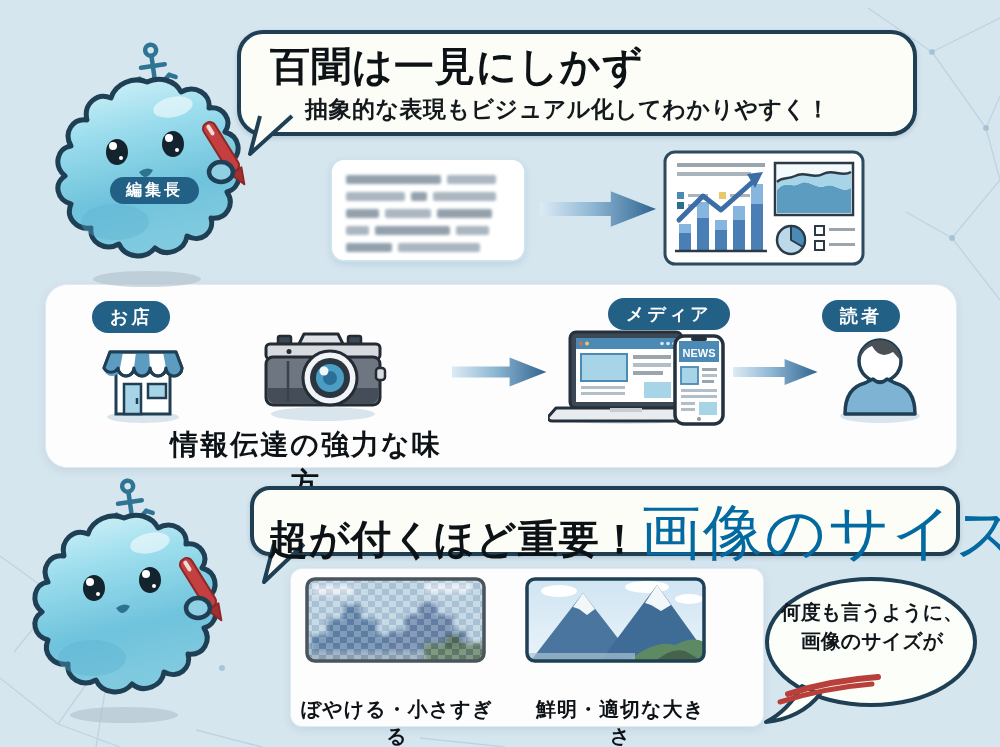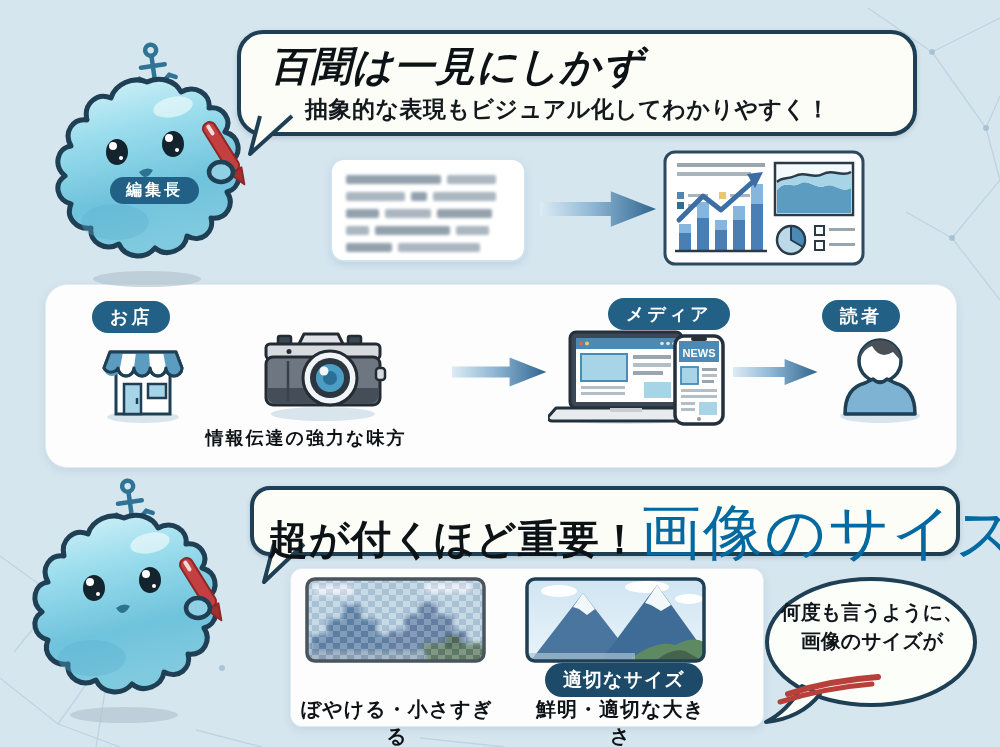--- a/index.html
+++ b/index.html
@@ -133,21 +133,21 @@
 
   <svg class="abs" style="left:35px;top:32px;z-index:3" width="230" height="260">
       <use href="#mascot"></use>
     </svg>
   <div class="pill" style="left:110px;top:177px;font-size:16px;padding:3px 16px;">編集長</div>
 
   <div class="bubble" style="left:237px;top:30px;width:672px;height:98px;z-index:5;"></div>
   <svg class="bubble-tail" style="left:246px;top:114px;" width="54" height="46">
     <path d="M46,2 L4,40 L14,2" fill="#fbfdf6" stroke="#1e3f54" stroke-width="4" stroke-linejoin="round"></path>
   </svg>
-  <div class="abs headline" style="left:270px;top:44px;z-index:7;font-style:italic;">百聞は一見にしかず</div>
+  <div class="abs headline" style="left:270px;top:44px;z-index:7;">百聞は一見にしかず</div>
   <div class="abs subheadline" style="left:305px;top:94px;z-index:7;">抽象的な表現もビジュアル化してわかりやすく！</div>
 
   <div class="blur-card">
     <div class="blur-row">
         <span class="blur-seg" style="width:58%"></span>
         <span class="blur-seg alt" style="width:30%"></span>
       </div>
     <div class="blur-row">
         <span class="blur-seg alt" style="width:36%"></span>
         <span class="blur-seg" style="width:10%"></span>
@@ -238,21 +238,21 @@
     <path d="M10,62 H120 V72 A7,7 0 0 1 113,77 H15 A7,7 0 0 1 10,72 Z" fill="#454e58"></path>
     <line x1="30" y1="35" x2="30" y2="75" stroke="#39414b" stroke-width="2.5"></line>
     <rect x="118" y="42" width="9" height="12" rx="3" fill="#d7dbe0" stroke="#242b33" stroke-width="2.5"></rect>
     <circle cx="72" cy="52" r="27" fill="#f2f5f7" stroke="#242b33" stroke-width="3"></circle>
     <circle cx="72" cy="52" r="20" fill="#2c3640"></circle>
     <circle cx="72" cy="52" r="14" fill="#4a9ec4"></circle>
     <circle cx="72" cy="52" r="7" fill="#2b6e96"></circle>
     <circle cx="66" cy="45" r="4.5" fill="#ffffff" opacity="0.92"></circle>
   </svg>
 
-  <div class="caption" style="left:156px;top:426px;width:300px;font-size:18px;letter-spacing:2px;">情報伝達の強力な味方</div>
+  <div class="caption" style="left:156px;top:426px;width:300px;font-size:28px;letter-spacing:2px;">情報伝達の強力な味方</div>
 
   <svg class="abs" style="left:452px;top:352px;z-index:4" width="96" height="40">
       <use href="#flowArrow"></use>
     </svg>
 
   <div class="pill" style="left:608px;top:298px;">メディア</div>
 
   <svg class="abs" style="left:548px;top:330px;z-index:4" width="156" height="94" viewBox="0 0 156 94">
     <ellipse cx="78" cy="88" rx="70" ry="6" fill="#d9e5ec"></ellipse>
     <rect x="22" y="2" width="112" height="76" rx="6" fill="#3c4854" stroke="#24313c" stroke-width="3"></rect>
@@ -369,21 +369,20 @@
       <path d="M58,16 L70,32 L62,38 L54,32 L48,30 Z" fill="#f2f7fa"></path>
       <path d="M74,86 L132,8 L188,86 Z" fill="#3f6c96"></path>
       <path d="M132,8 L146,28 L136,34 L126,28 L120,26 Z" fill="#f2f7fa"></path>
       <path d="M100,86 Q130,62 150,68 Q168,58 181,66 L181,86 Z" fill="#5d8a62"></path>
       <path d="M128,86 Q146,70 160,74 L181,86 Z" fill="#47624a"></path>
       <rect x="0" y="76" width="110" height="10" fill="#a9c3d4" opacity="0.7"></rect>
     </g>
     <rect x="2" y="2" width="177" height="82" rx="8" fill="none" stroke="#1e3f54" stroke-width="3.5"></rect>
   </svg>
 
-  <div class="pill pill--navy" style="left:545px;top:663px;font-size:19px;">適切なサイズ</div>
 
   <div class="caption" style="left:298px;top:696px;width:198px;font-size:20px;letter-spacing:1px;">ぼやける・小さすぎる</div>
   <div class="caption" style="left:528px;top:696px;width:185px;font-size:20px;letter-spacing:1px;">鮮明・適切な大きさ</div>
 
   <svg class="abs" style="left:758px;top:572px;z-index:7" width="230" height="172" viewBox="0 0 230 172">
     <ellipse cx="113" cy="70" rx="104" ry="63" fill="#fcfefa" stroke="#1e3f54" stroke-width="4"></ellipse>
     <path d="M62,122 C50,138 30,148 8,150 C24,142 36,128 44,114 Z" fill="#fcfefa" stroke="#1e3f54" stroke-width="4" stroke-linejoin="round"></path>
     <g stroke="#b9403a" fill="none" stroke-linecap="round">
       <path d="M30,122 C60,112 92,107 120,105" stroke-width="6"></path>
       <path d="M22,130 C56,119 90,114 114,112" stroke-width="5"></path>

